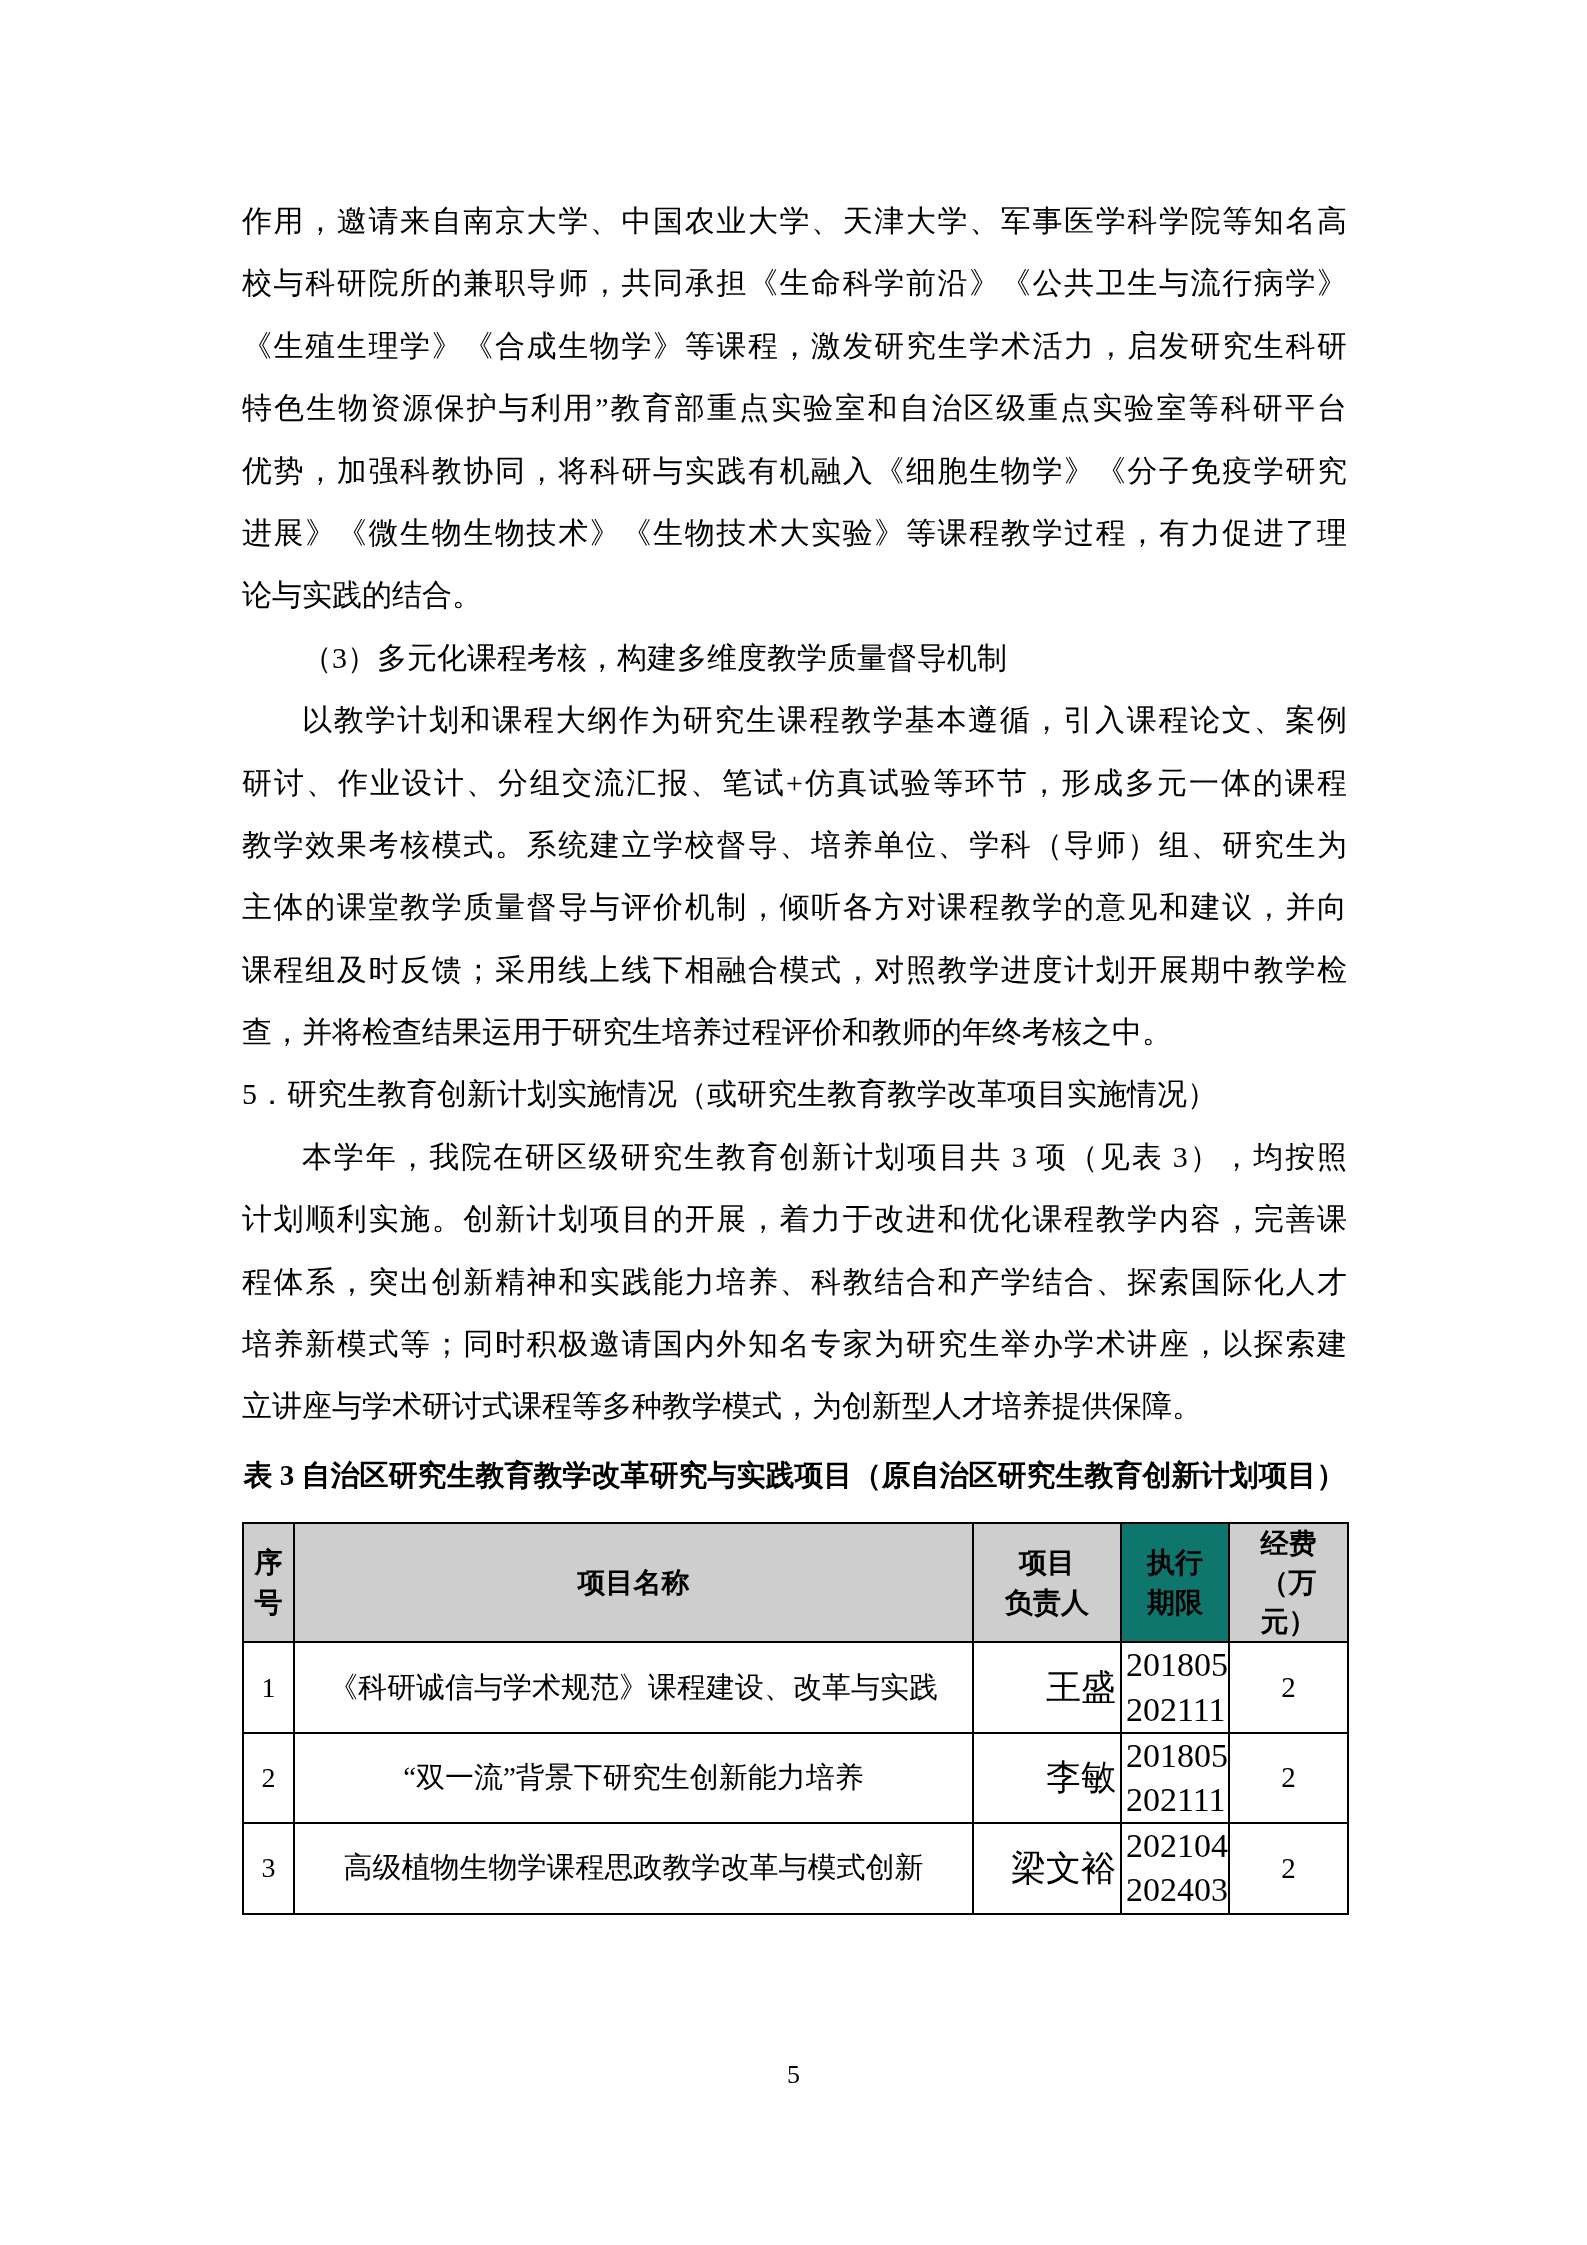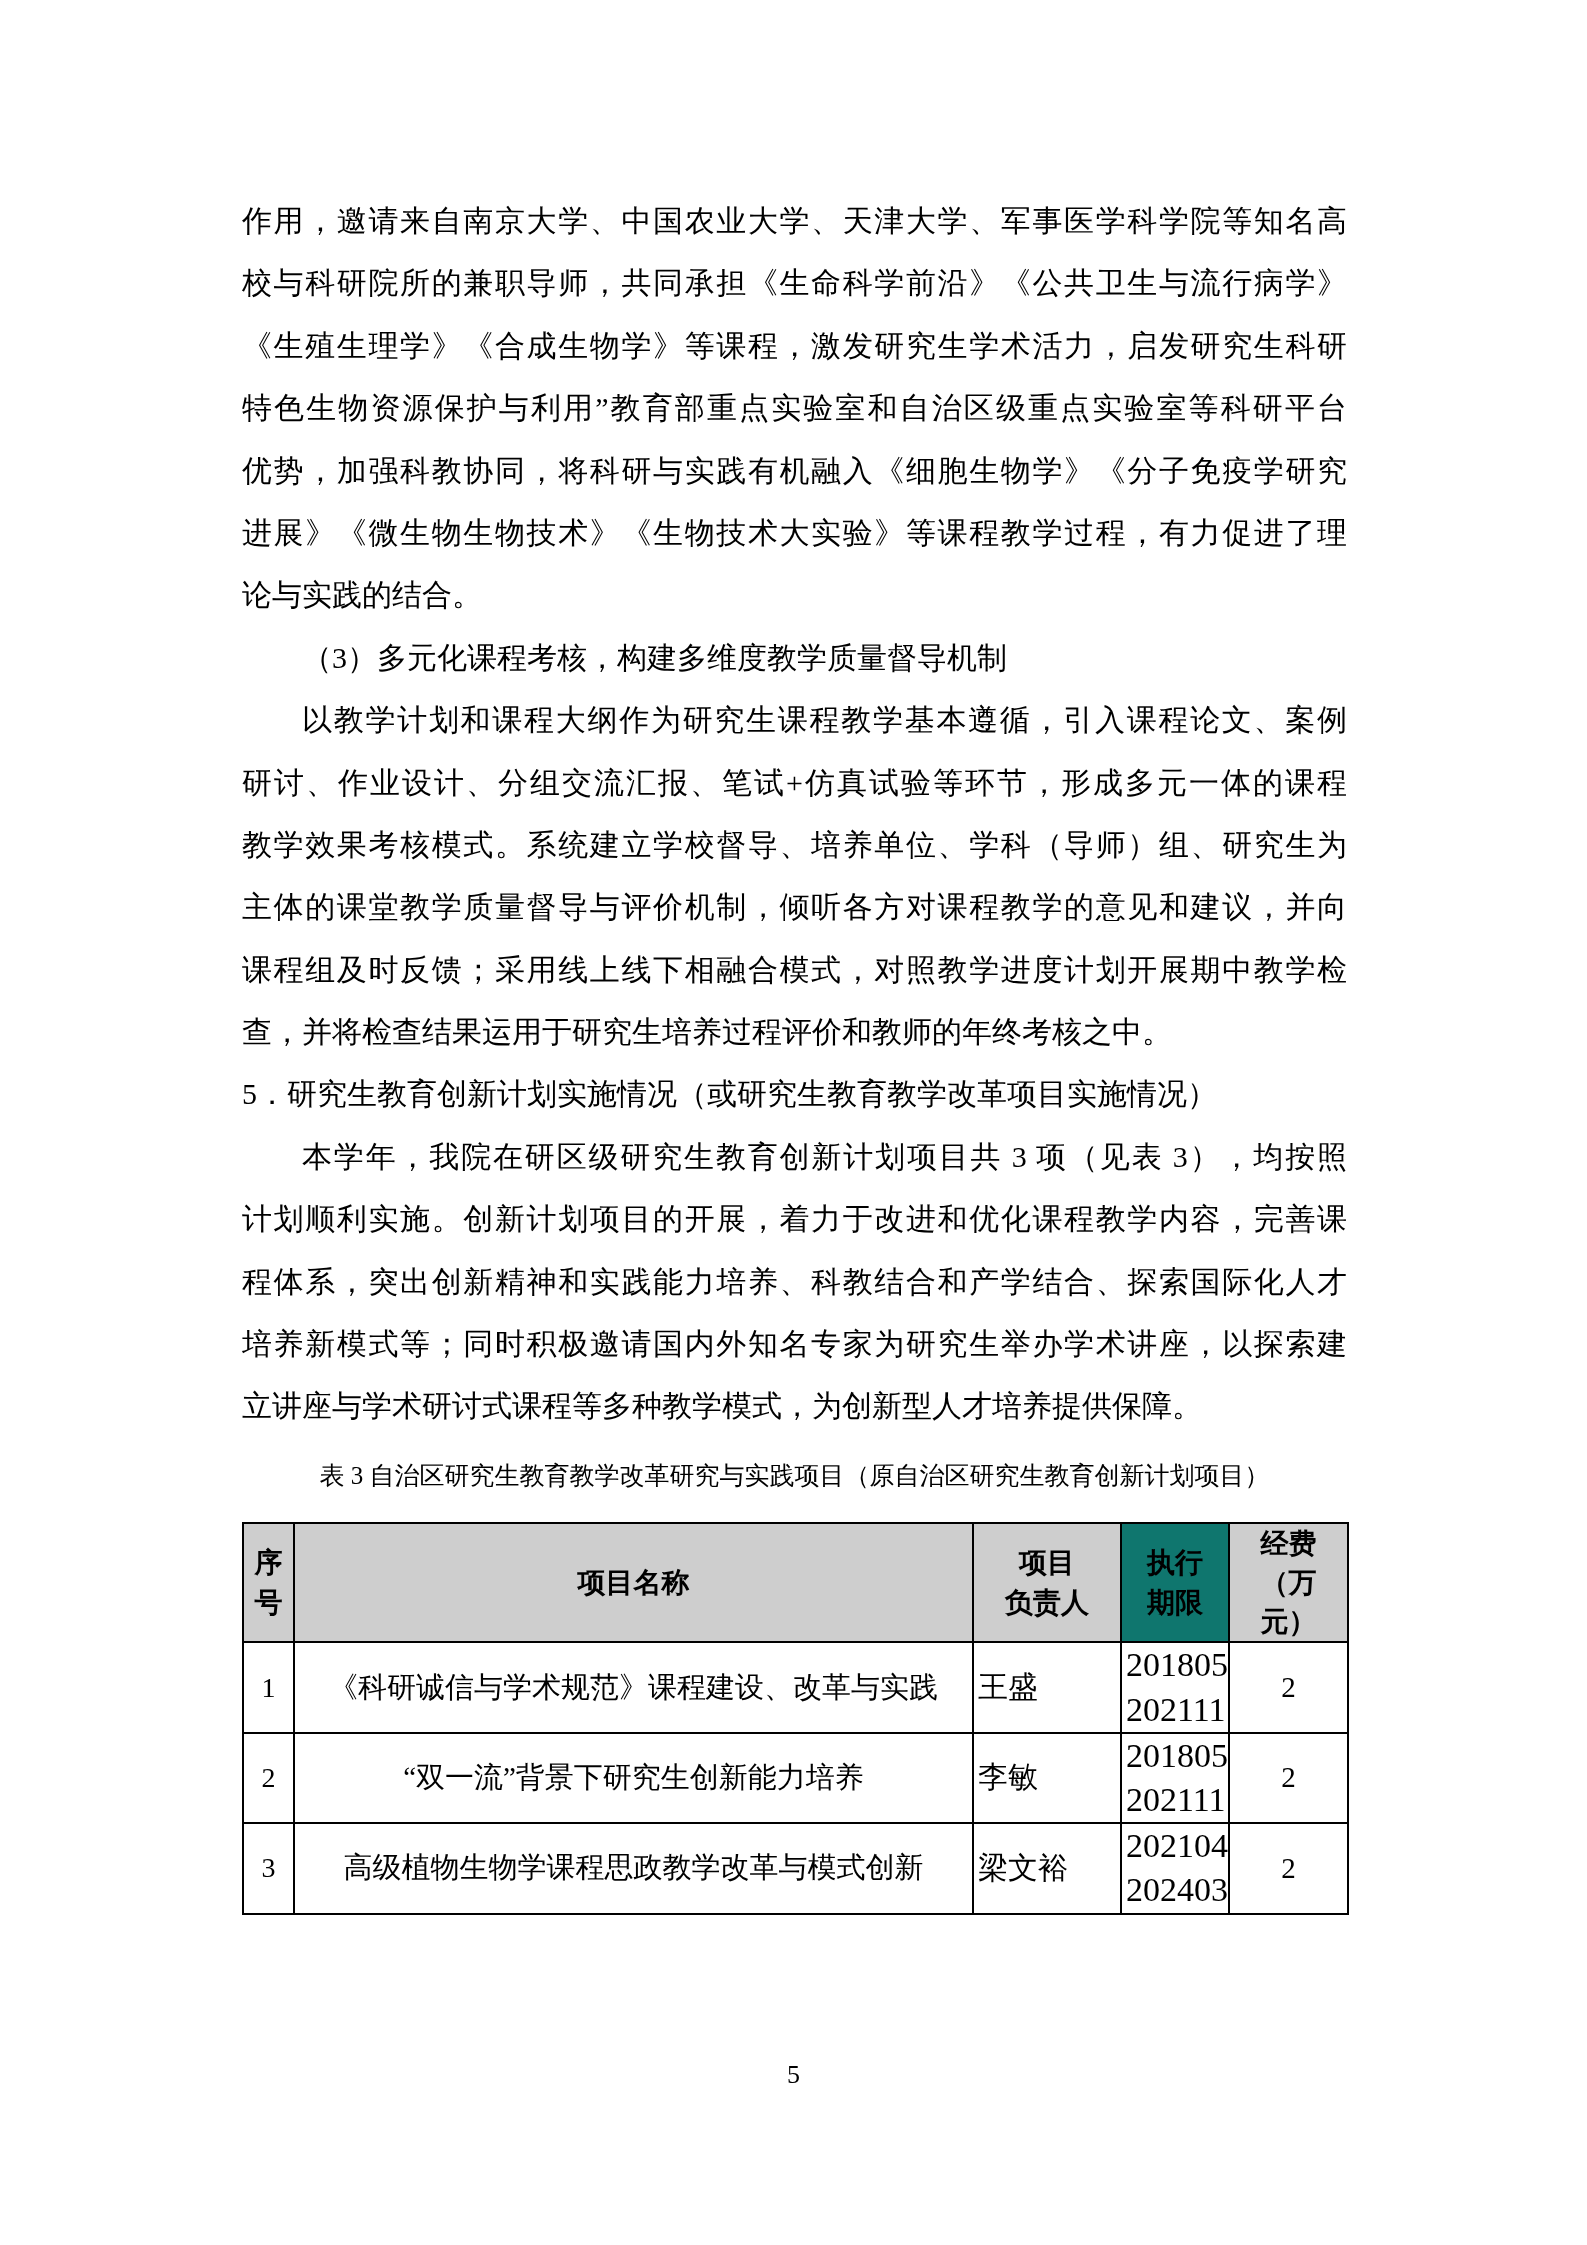--- a/index.html
+++ b/index.html
@@ -21,22 +21,22 @@
     height:62.4px;
     line-height:62.4px;
     text-align:justify;
     text-align-last:justify;
     white-space:nowrap;
     overflow:visible;
   }
   .tline.end { text-align-last:left; }
   .tline.ind { text-indent:60px; }
   .table-title {
-    font-weight:normal;
-    font-size:25px;
+    font-weight:bold;
+    font-size:29px;
     height:76px;
     display:flex;
     align-items:center;
     justify-content:center;
     text-align:center;
   }
   table.projects {
     border-collapse:collapse;
     table-layout:fixed;
     width:1105px;
@@ -55,21 +55,21 @@
     text-align:center;
     white-space:pre-line;
     line-height:1.4;
   }
   tr.header-row { height:78px; }
   tr.row-1 { height:76px; }
   tr.row-2 { height:68px; }
   tr.row-3 { height:67px; }
   td.c-num   { text-align:center; font-size:28px; }
   td.c-name  { text-align:center; font-size:29px; }
-  td.c-leader{ text-align:left; font-size:30px;margin-top:33px; }
+  td.c-leader{ text-align:right; font-size:35px;margin-top:33px; }
   td.c-period{ text-align:right; font-size:34px; white-space:pre-line; line-height:1.3; }
   td.c-fund  { text-align:center; font-size:29px; }
   .page-number {
     position:absolute;
     top:2060px; left:0;
     width:100%;
     text-align:center;
     font-size:26px;
   }
 </style>

